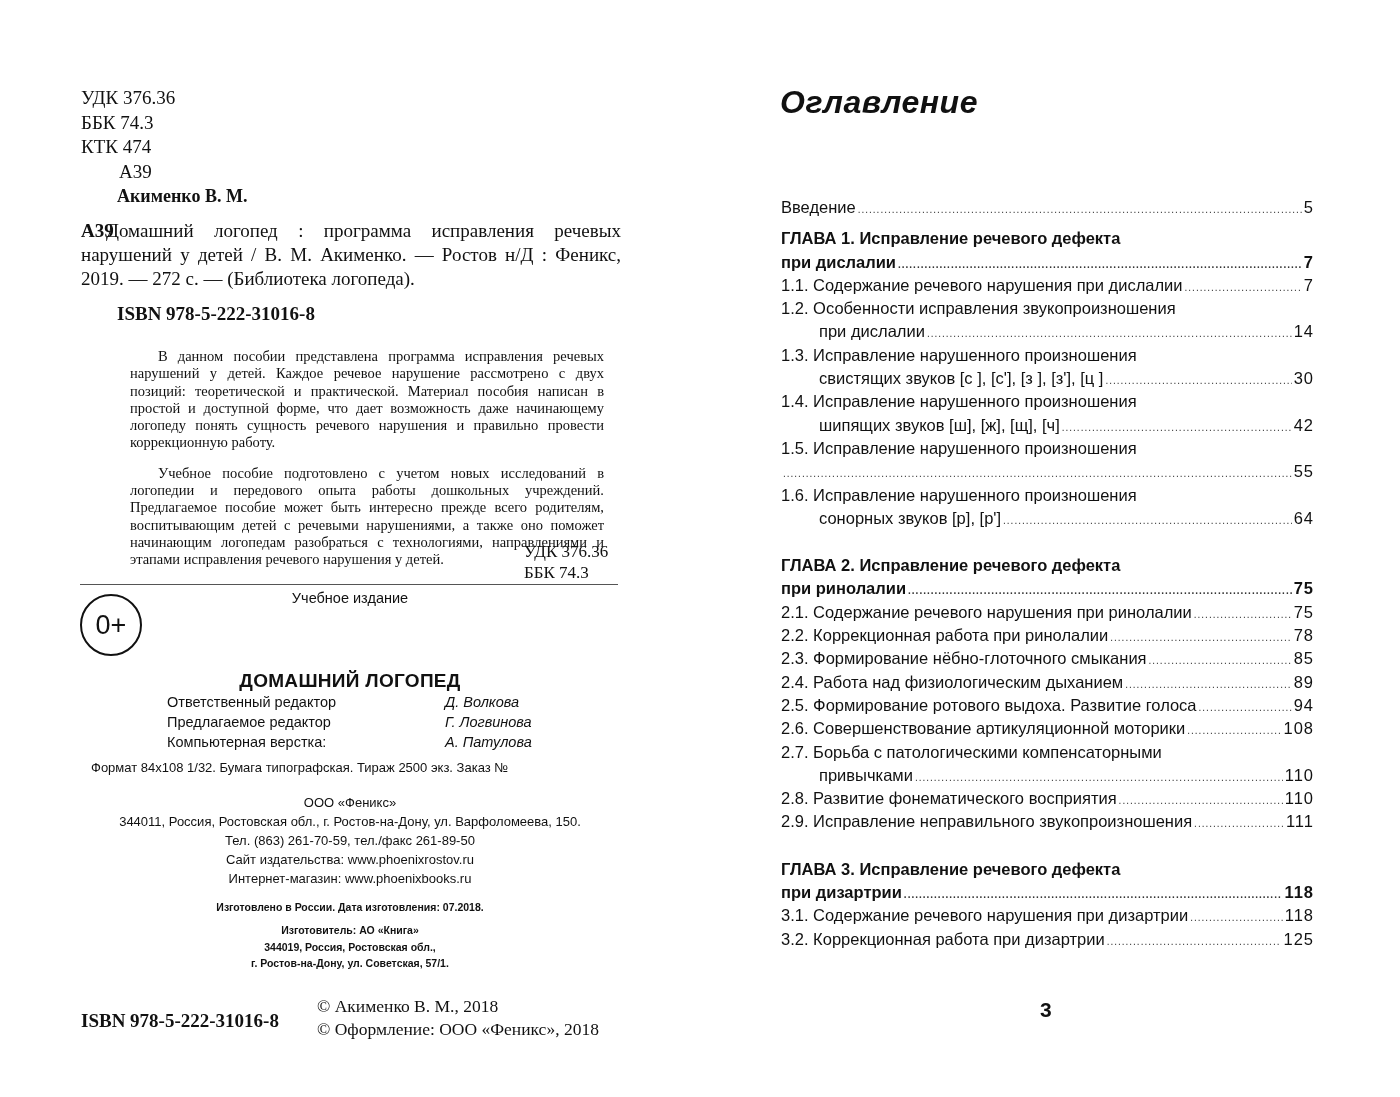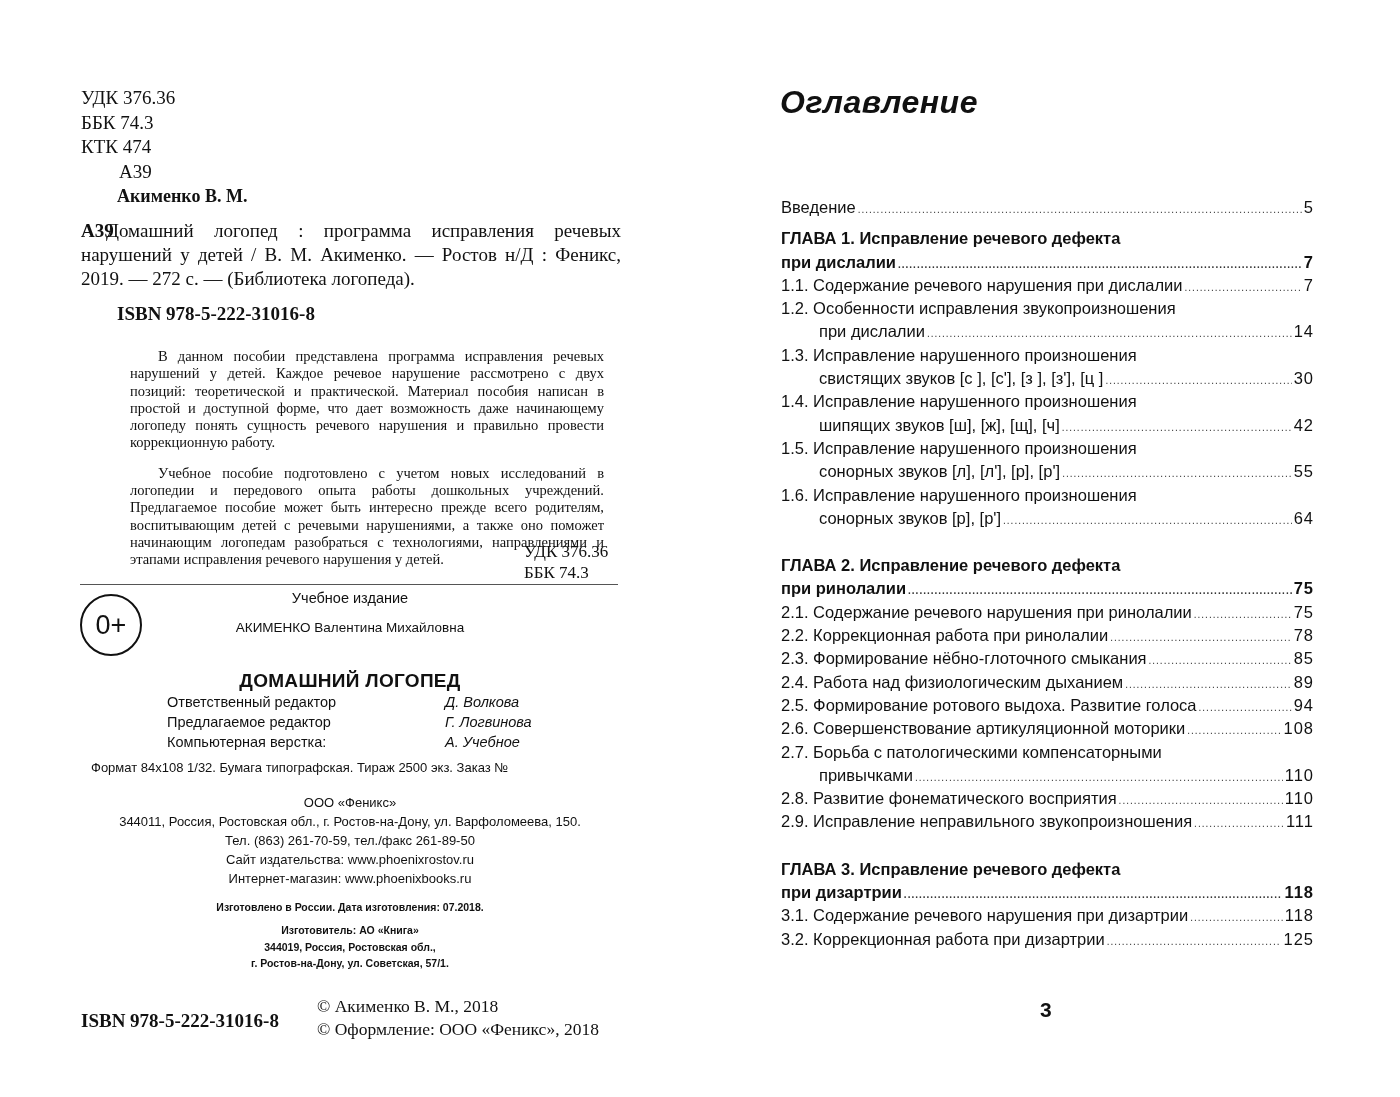--- a/index.html
+++ b/index.html
@@ -86,35 +86,34 @@
   <div class="codes2 serif">
     <div>УДК 376.36</div>
     <div>ББК 74.3</div>
   </div>
 
   <div class="rule"></div>
 
   <div class="age-badge narrow">0+</div>
 
   <div class="imprint edu narrow">Учебное издание</div>
-  <div class="imprint fullname narrow">АКИМЕНКО Валентина Михайловна</div>
   <div class="imprint booktitle sans">ДОМАШНИЙ ЛОГОПЕД</div>
 
   <div class="credits narrow">
     <div class="row">
       <span class="role">Ответственный редактор</span>
       <span class="person">Д. Волкова</span>
     </div>
     <div class="row">
       <span class="role">Предлагаемое редактор</span>
       <span class="person">Г. Логвинова</span>
     </div>
     <div class="row">
       <span class="role">Компьютерная верстка:</span>
-      <span class="person">А. Учебное</span>
+      <span class="person">А. Патулова</span>
     </div>
   </div>
 
   <div class="imprint format narrow">Формат 84x108 1/32. Бумага типографская. Тираж 2500 экз. Заказ №</div>
 
   <div class="imprint publisher narrow">
     <div>ООО «Феникс»</div>
     <div>344011, Россия, Ростовская обл.,  г. Ростов-на-Дону, ул. Варфоломеева, 150.</div>
     <div>Тел. (863) 261-70-59, тел./факс 261-89-50</div>
     <div>Сайт издательства: www.phoenixrostov.ru</div>
@@ -170,21 +169,20 @@
           <span class="pg">30</span>
         </div>
         <div class="toc-line">1.4. Исправление нарушенного произношения</div>
         <div class="toc-row indent">
           <span class="lbl">шипящих звуков [ш], [ж], [щ], [ч]</span>
           <span class="dots"></span>
           <span class="pg">42</span>
         </div>
         <div class="toc-line">1.5. Исправление нарушенного произношения</div>
         <div class="toc-row indent">
-          <span class="lbl">сонорных звуков  [л], [л'], [р], [р']</span>
           <span class="dots"></span>
           <span class="pg">55</span>
         </div>
         <div class="toc-line">1.6. Исправление нарушенного произношения</div>
         <div class="toc-row indent">
           <span class="lbl">сонорных звуков [р], [р']</span>
           <span class="dots"></span>
           <span class="pg">64</span>
         </div>
         <div class="gap-lg"></div>

